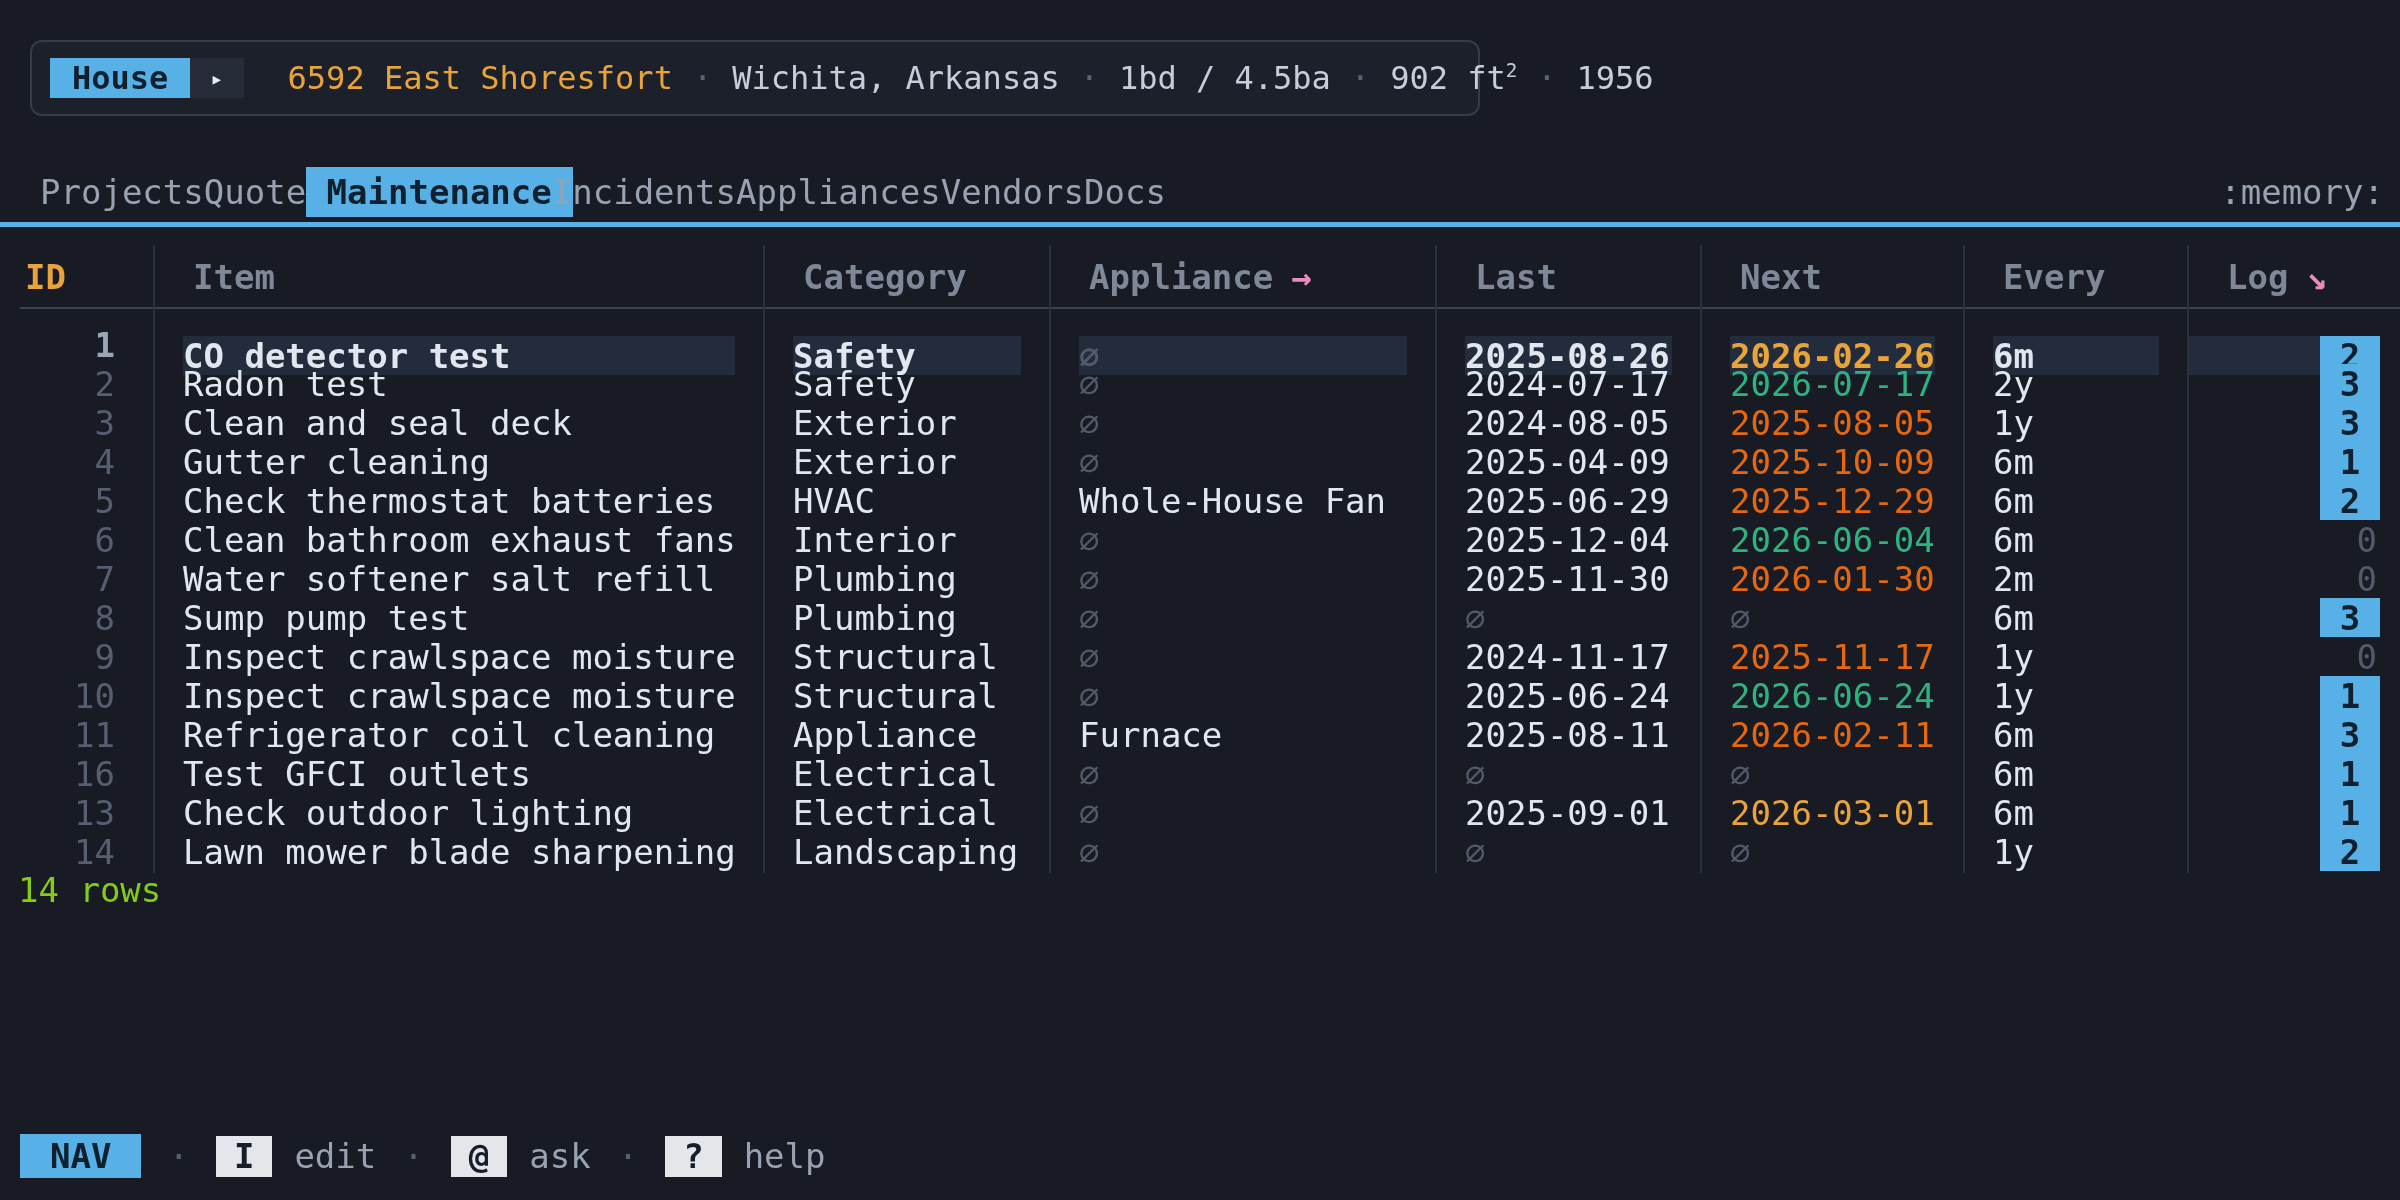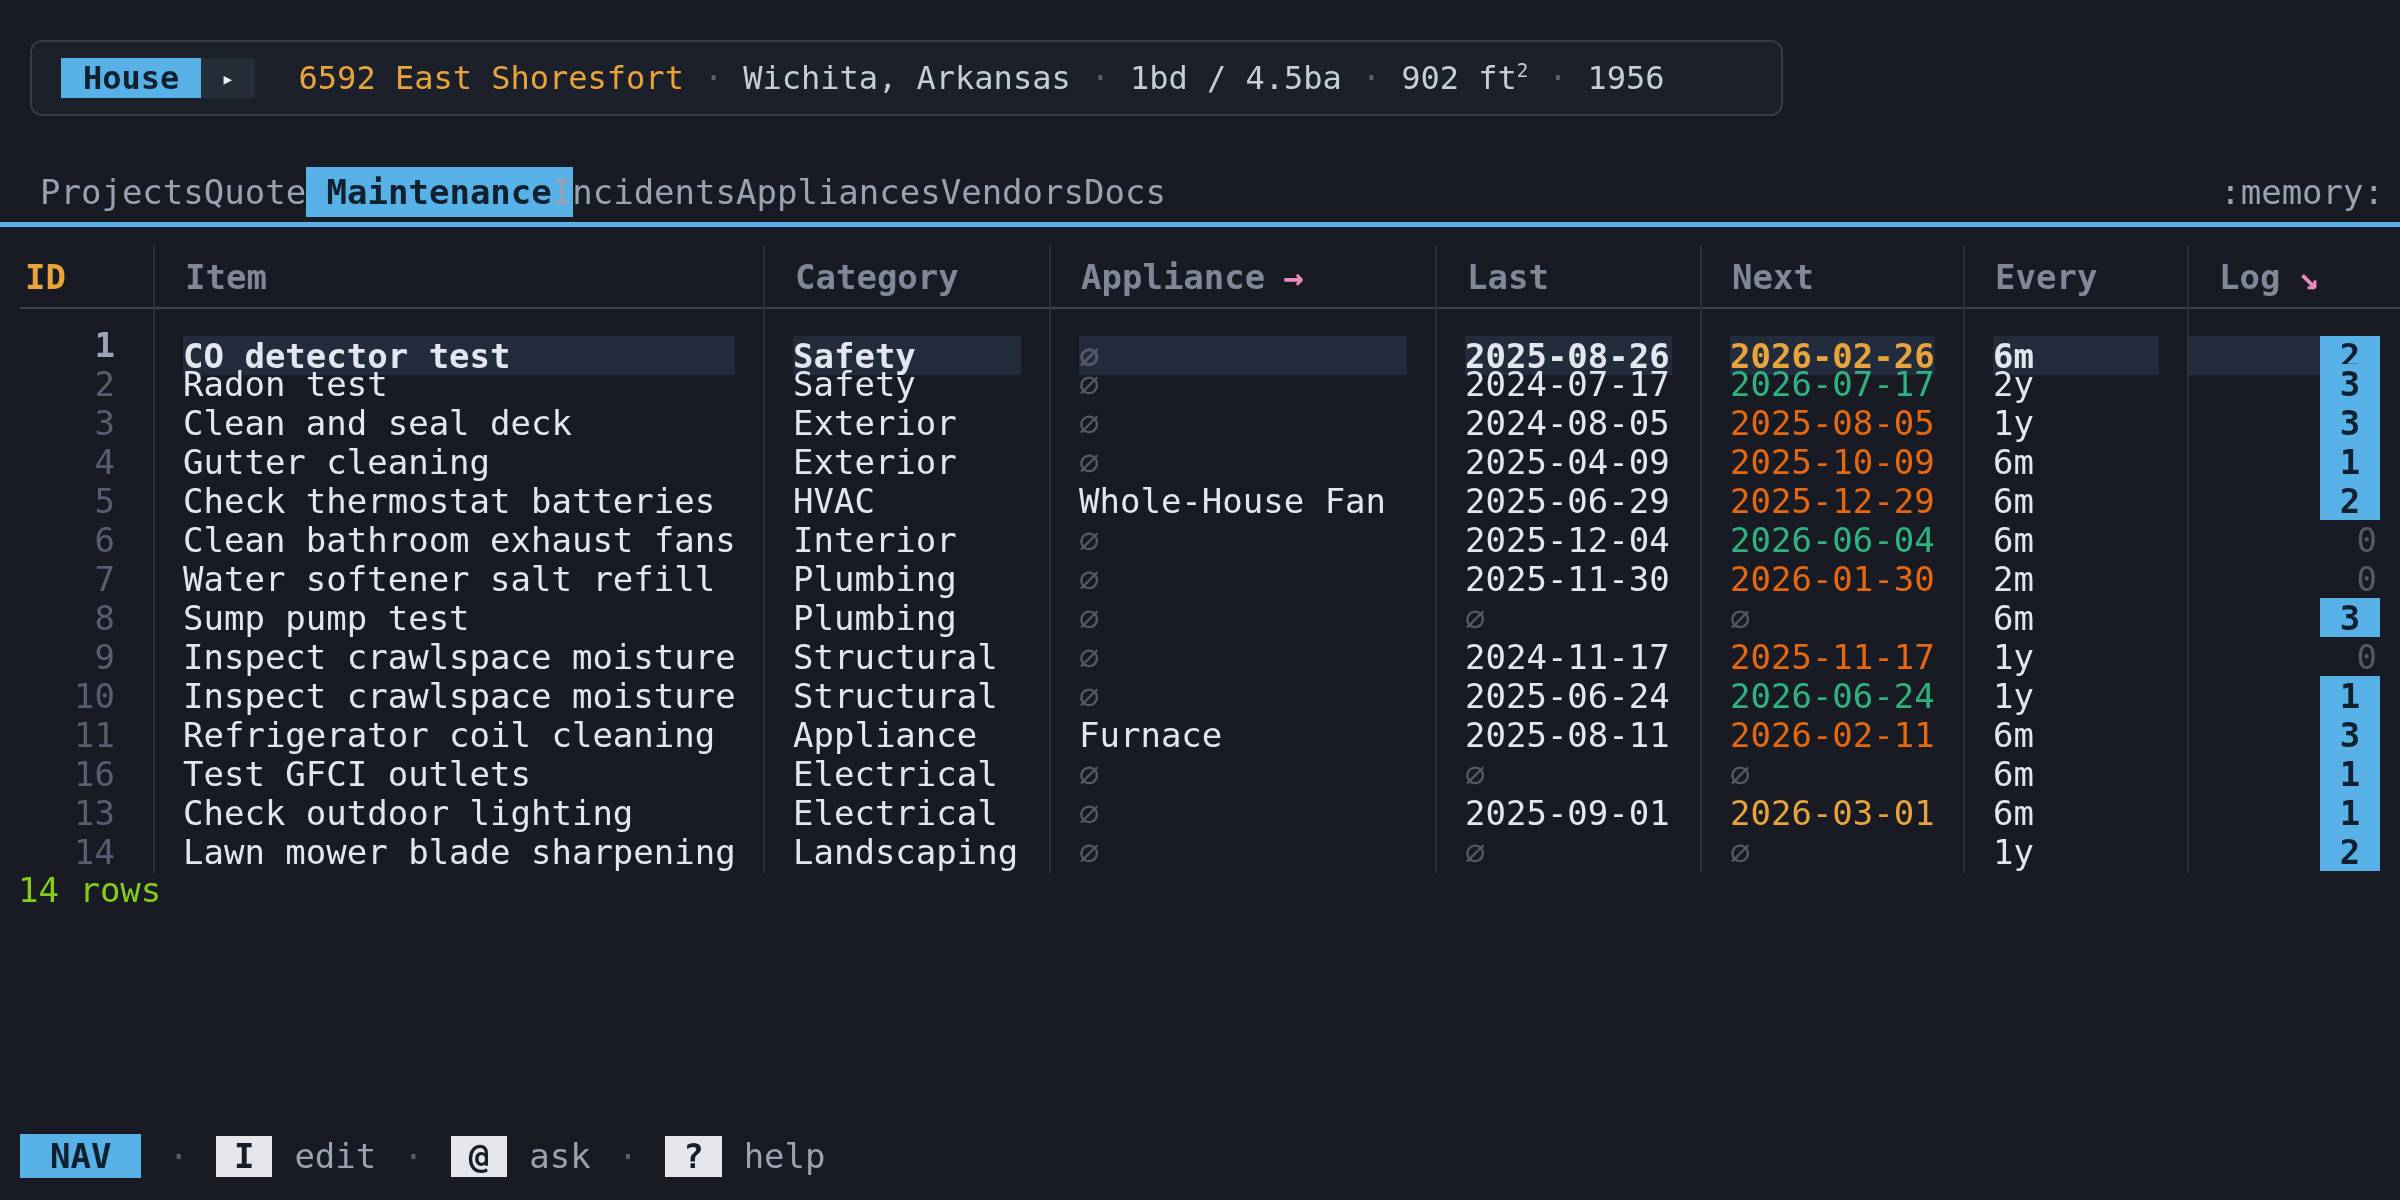--- a/index.html
+++ b/index.html
@@ -6,24 +6,24 @@
   html,body { width:2400px; height:1200px; }
   body {
     background: var(--background);
     font-family: "DejaVu Sans Mono", monospace;
     position: relative;
     overflow: hidden;
   }
 
   
   .property-bar {
-    position:absolute; left:30px; top:40px; width:1753px; height:76px;
+    position:absolute; left:30px; top:40px; width:1450px; height:76px;
     border:2px solid var(--panel_border); border-radius:12px;
     background: var(--panel_bg);
-    display:flex; align-items:center; padding-left:29px;
+    display:flex; align-items:center; padding-left:18px;
     font-size:32px; white-space:nowrap;
   }
   .house-pill { display:flex; align-items:stretch; height:40px; margin-right:44px; }
   .pill-main {
     background:var(--accent_blue); color:var(--accent_blue_text);
     font-weight:bold; display:flex; align-items:center; padding:0 22px;
   }
   .pill-arrow {
     background:#272C39; color:#E9ECF1; display:flex; align-items:center;
     padding:0 20px; font-size:22px;
@@ -44,21 +44,21 @@
     font-weight:bold; padding:5px 21px; margin:0 -21px;
   }
   .tabs-spacer { flex:1; }
   .memory-label { color:var(--text_muted); }
   .tab-underline { position:absolute; left:0; top:222px; width:2400px; height:5px; background:var(--accent_blue); }
 
   
   .table { position:absolute; left:0; top:245px; width:2128px; }
   .thead, .trow { display:grid; grid-template-columns:153px 610px 286px 386px 265px 263px 224px 213px; }
   .thead { height:64px; align-items:center; font-size:34px; font-weight:bold; color:var(--header_text); }
-  .hcell { padding-left:32px; display:flex; align-items:center; gap:18px; }
+  .hcell { padding-left:40px; display:flex; align-items:center; gap:18px; }
   .hcell.h-id { padding-left:25px; color:var(--amber); }
   .hdr-arrow { color:var(--pink); font-weight:bold; }
   .header-line { position:absolute; left:20px; top:307px; width:2380px; height:2px; background:#3B4250; }
   .vline { position:absolute; top:245px; height:628px; width:2px; background:var(--grid_line); }
 
   .tbody { padding-top:16px; }
   .trow { height:39px; align-items:center; font-size:34px; color:var(--text_primary); white-space:nowrap; }
   .cell { padding-left:30px; overflow:hidden; height:100%; display:flex; align-items:center; }
   .trow.selected { font-weight:bold; }
   .trow.selected .cell.hl {

